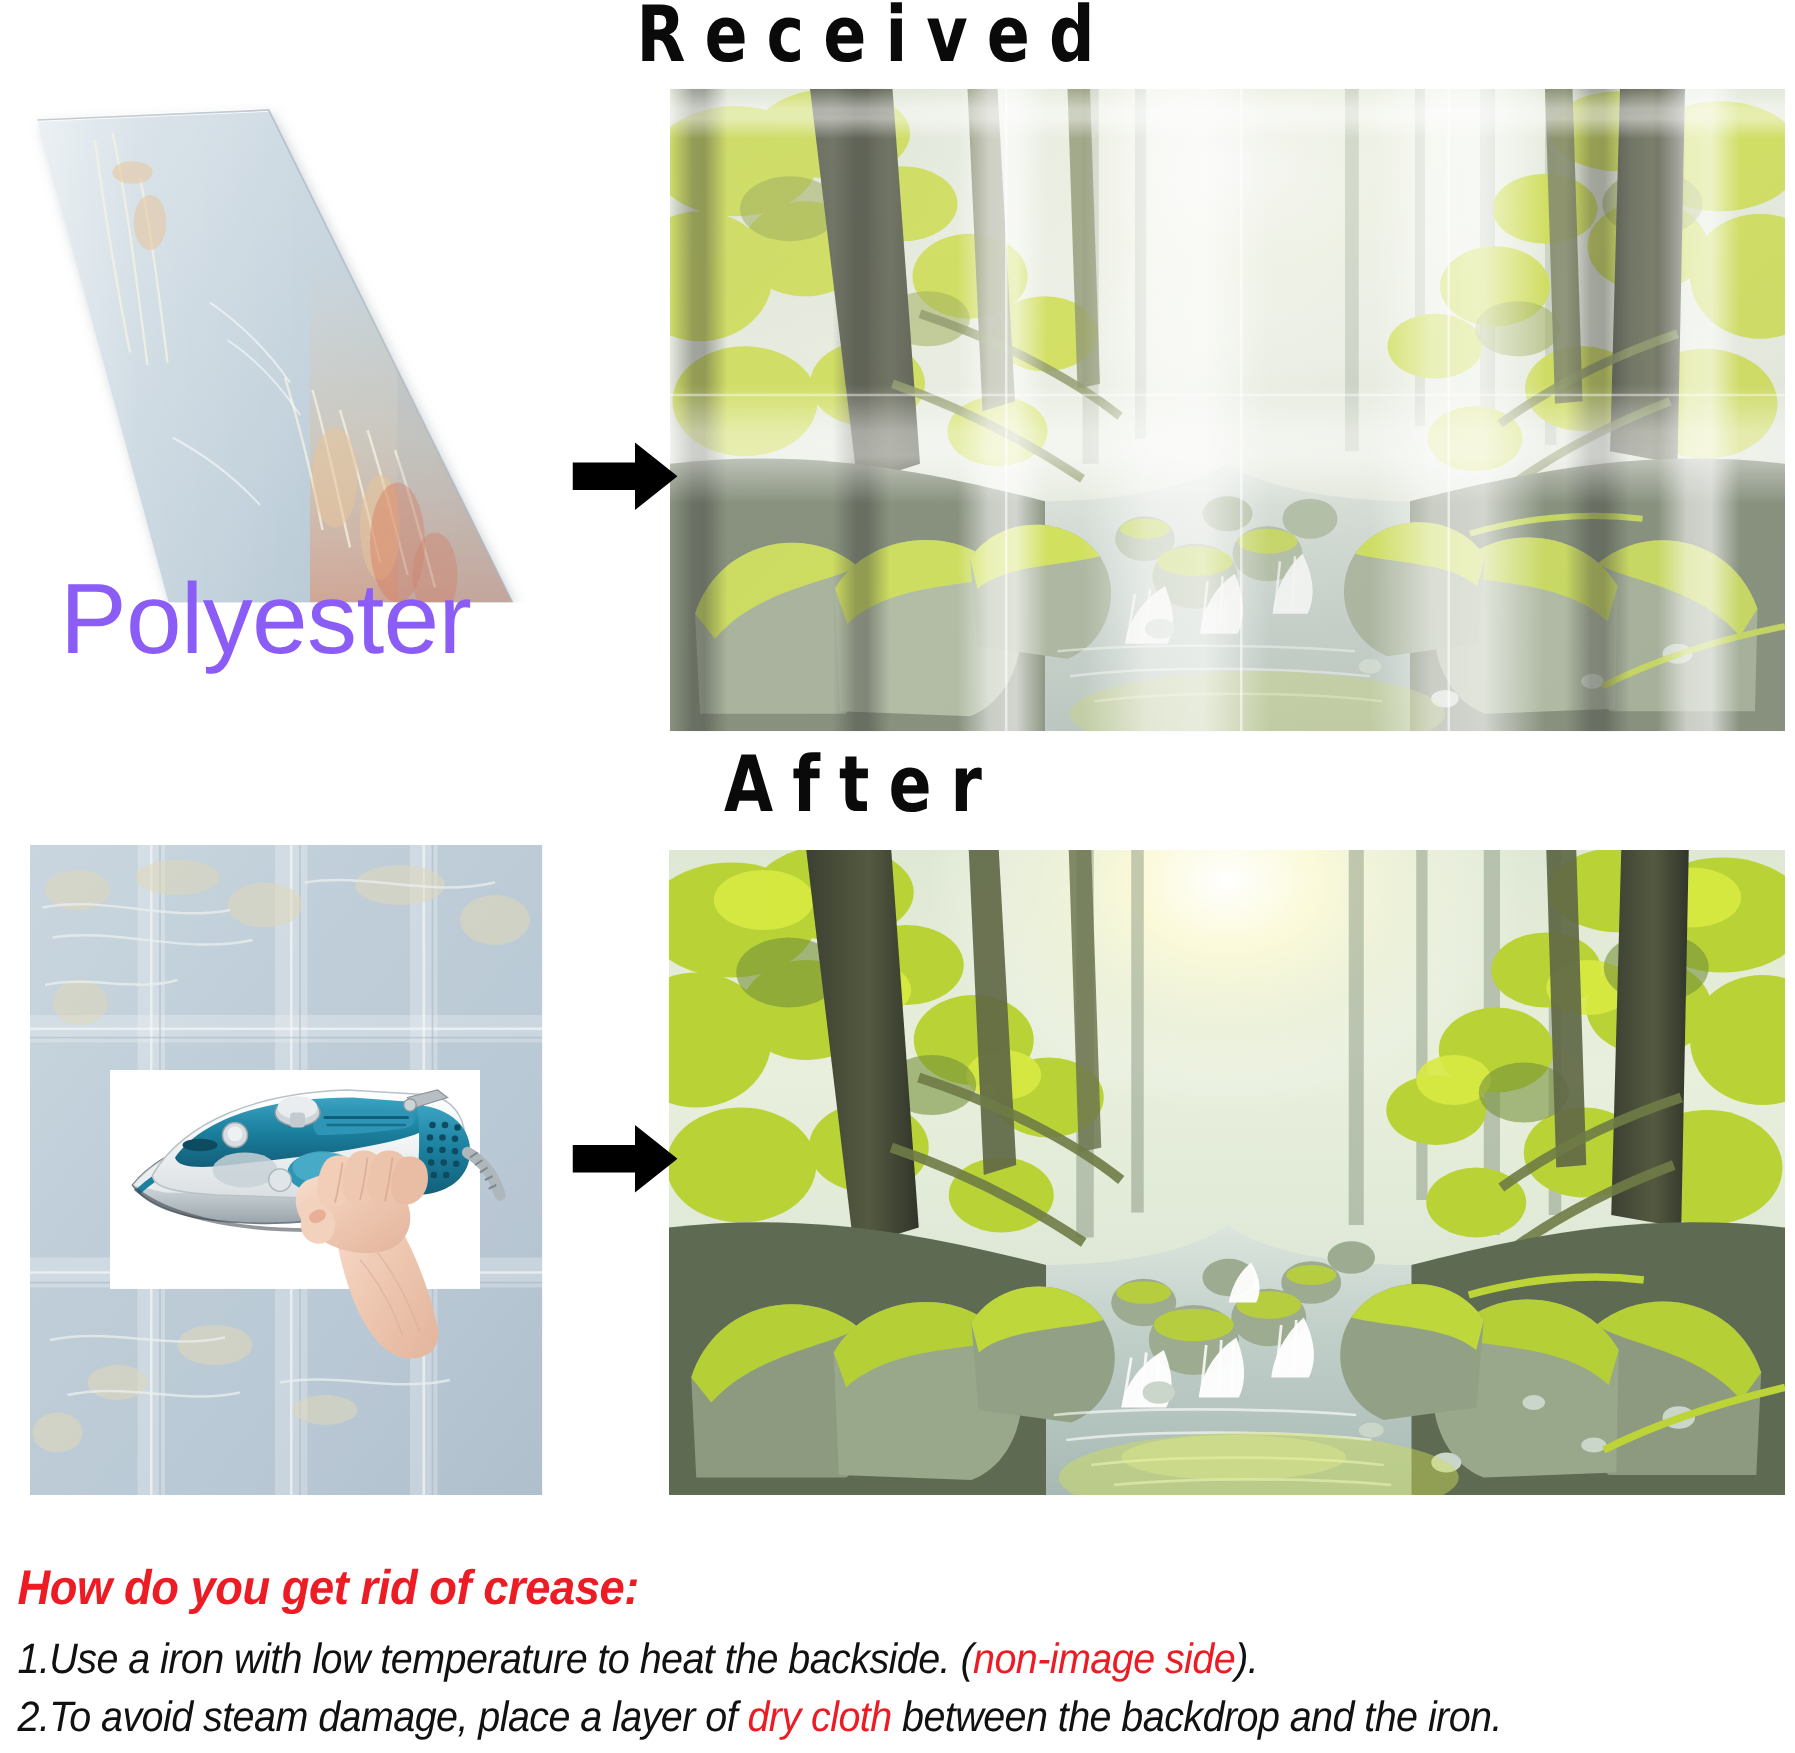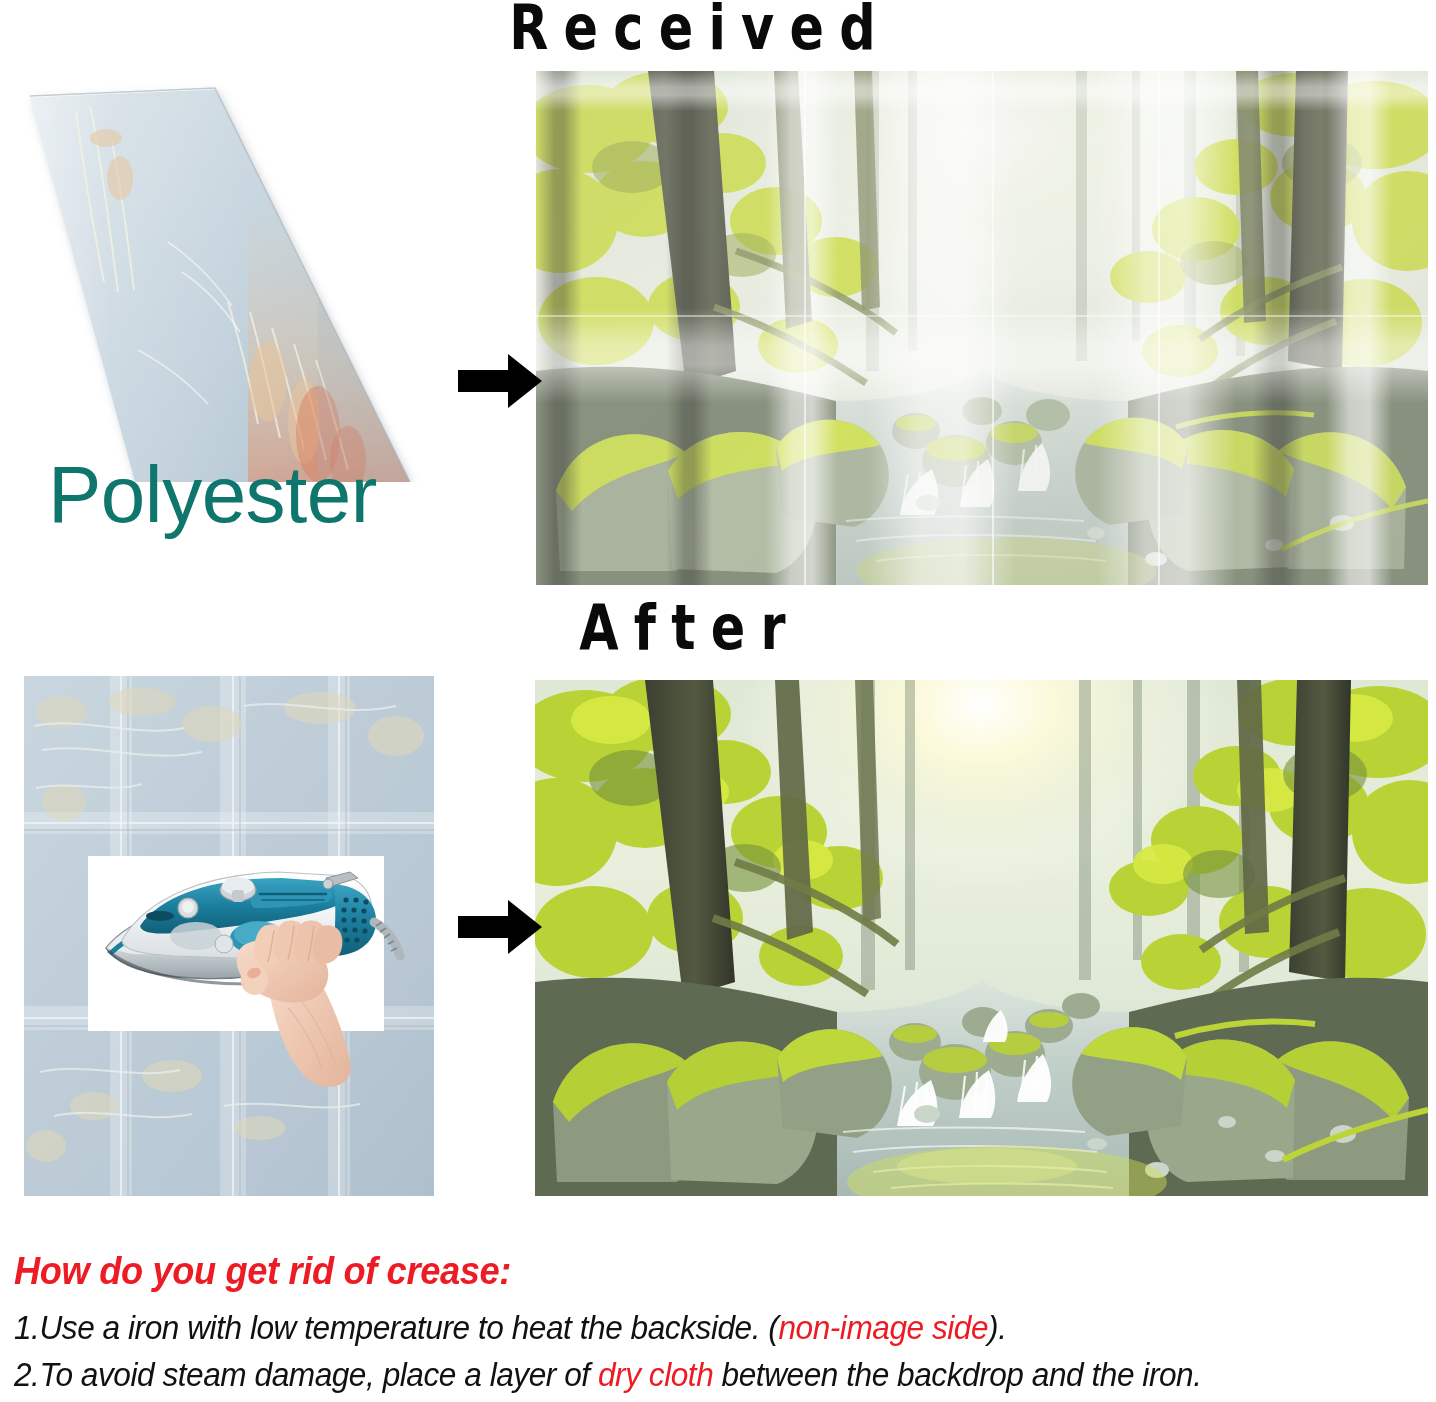--- a/index.html
+++ b/index.html
@@ -39,21 +39,21 @@
   }
 
   
   #polyester-label {
     position: absolute;
     left: 48px; top: 452px;
     font-family: "Liberation Sans", sans-serif;
     font-weight: 400;
     font-size: 80px;
     line-height: 86px;
-    color: #0f766e;
+    color: #8b5cf6;
     letter-spacing: -0.5px;
     z-index: 8;
     white-space: nowrap;
   }
 
   
   #folded-fabric {
     position: absolute;
     left: 18px; top: 82px;
     width: 410px; height: 400px;

